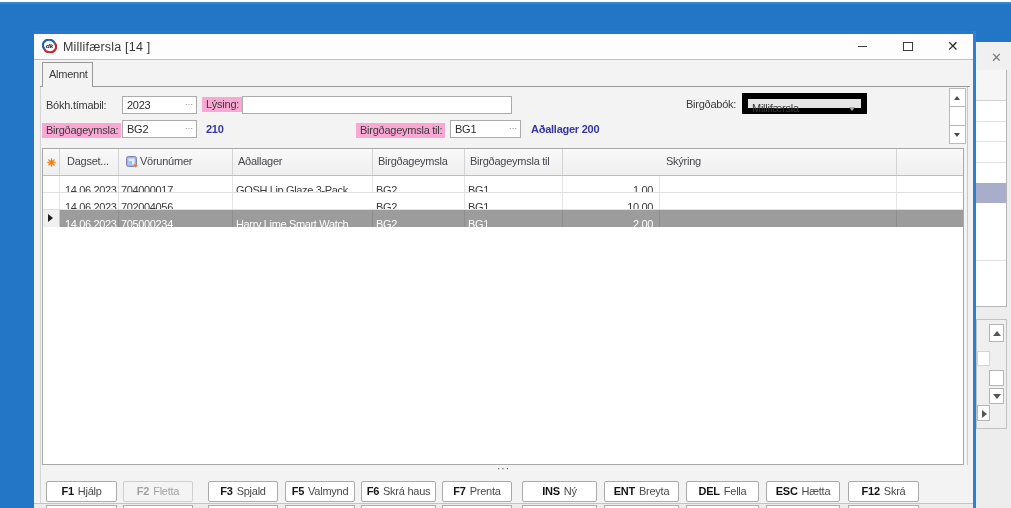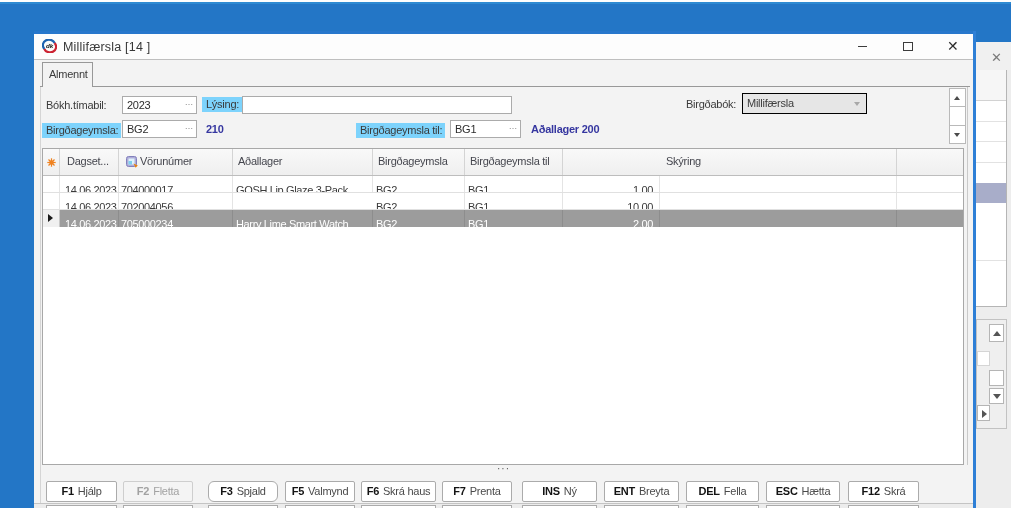--- a/index.html
+++ b/index.html
@@ -3,21 +3,21 @@
 <meta charset="utf-8">
 <style>
 * { margin:0; padding:0; box-sizing:border-box; }
 html,body { width:1011px; height:508px; overflow:hidden; }
 body { background:#2376c6; font-family:"Liberation Sans", sans-serif; position:relative; letter-spacing:-0.25px; }
 .abs { position:absolute; }
 .txt { position:absolute; font-size:11px; color:#3a3a3a; white-space:nowrap; }
 .inp { position:absolute; background:#fff; border:1px solid #ababab; font-size:11px; color:#2c2c2c; }
 .inp .v { position:absolute; left:4px; top:2px; }
 .dots { position:absolute; right:3px; top:2px; color:#8a8a8a; font-size:9px; }
-.ylab { position:absolute; background:#7dd3fc; font-size:11px; color:#3a3a3a; padding:1px 3px 2px 4px; white-space:nowrap; }
+.ylab { position:absolute; background:#f9a8d4; font-size:11px; color:#3a3a3a; padding:1px 3px 2px 4px; white-space:nowrap; }
 .blue { position:absolute; color:#3637a0; font-size:11px; font-weight:bold; white-space:nowrap; }
 .hcell { position:absolute; top:0; height:100%; border-right:1px solid #d4d4d4; font-size:11px; color:#45464e; }
 .hcell span { position:absolute; top:6px; white-space:nowrap; }
 .cell { position:absolute; top:0; height:100%; border-right:1px solid #e4e4e4; font-size:11px; color:#3a3a3a; overflow:hidden; white-space:nowrap; }
 .cell span { position:absolute; top:8px; letter-spacing:-0.35px;text-align:right; }
 .sel { border-right-color:#8d8d8d; color:#fff; }
 .btn { position:absolute; top:481px; height:21px; background:#fff; border:1px solid #ababab; border-radius:2px; font-size:11px; text-align:center; line-height:19px; white-space:nowrap; }
 .btn b { color:#141414; font-weight:bold; }
 .btn span { color:#4a4a4a; margin-left:4px;margin-top:24px; }
 .btn.dis { background:#f4f4f4; border-color:#cecece; }
@@ -79,21 +79,21 @@
 <div class="abs" style="left:967px; top:87px; width:1px; height:378px; background:#c9c9c9;"></div>
 
 <span class="txt" style="left:46px; top:99px;">Bókh.tímabil:</span>
 <div class="inp" style="left:122px; top:96px; width:75px; height:18px;padding-left:8px;">
     <span class="v">2023</span>
     <span class="dots">···</span>
   </div>
 <div class="ylab" style="left:202px; top:97px;">Lýsing:</div>
 <div class="inp" style="left:242px; top:96px; width:270px; height:18px;"></div>
 <span class="txt" style="left:686px; top:98px;">Birgðabók:</span>
-<div class="abs" style="left:742px; top:93px; width:125px; height:21px; background:#e6e6e6; border:1px solid #000000;">
+<div class="abs" style="left:742px; top:93px; width:125px; height:21px; background:#e6e6e6; border:6px solid #000000;">
   <span class="txt" style="left:4px; top:3px; color:#3c3c3c;">Millifærsla</span>
   <div class="tri" style="right:6px; top:8px; border-left:3.5px solid transparent; border-right:3.5px solid transparent; border-top:4.5px solid #a8a8a8;"></div>
 </div>
 
 <div class="ylab" style="left:42px; top:123px;">Birgðageymsla:</div>
 <div class="inp" style="left:122px; top:120px; width:75px; height:18px;">
     <span class="v">BG2</span>
     <span class="dots">···</span>
   </div>
 <span class="blue" style="left:206px; top:123px;">210</span>
@@ -224,21 +224,21 @@
       </div>
     <div class="cell sel" style="left:618px; width:236px;"></div>
     <div class="cell sel" style="left:854px; width:66px; border-right:none;"></div>
   </div>
 </div>
 
 <span class="abs" style="left:497px; top:463px; font-size:10px; color:#555; letter-spacing:1px;">···</span>
 
 <div class="btn" style="left:46px; width:71px;"><b>F1</b><span>Hjálp</span></div>
 <div class="btn dis" style="left:123px; width:70px;"><b>F2</b><span>Fletta</span></div>
-<div class="btn" style="left:208px; width:70px;border-radius:6px;"><b>F3</b><span>Spjald</span></div>
+<div class="btn" style="left:208px; width:70px;"><b>F3</b><span>Spjald</span></div>
 <div class="btn" style="left:285px; width:70px;"><b>F5</b><span>Valmynd</span></div>
 <div class="btn" style="left:361px; width:75px;"><b>F6</b><span>Skrá haus</span></div>
 <div class="btn" style="left:442px; width:70px;"><b>F7</b><span>Prenta</span></div>
 <div class="btn" style="left:522px; width:75px;"><b>INS</b><span>Ný</span></div>
 <div class="btn" style="left:604px; width:75px;"><b>ENT</b><span>Breyta</span></div>
 <div class="btn" style="left:686px; width:73px;"><b>DEL</b><span>Fella</span></div>
 <div class="btn" style="left:766px; width:74px;"><b>ESC</b><span>Hætta</span></div>
 <div class="btn" style="left:848px; width:71px;"><b>F12</b><span>Skrá</span></div>
 
 <div class="abs" style="left:34px; top:503px; width:939px; height:1px; background:#c4c4c4;"></div>

